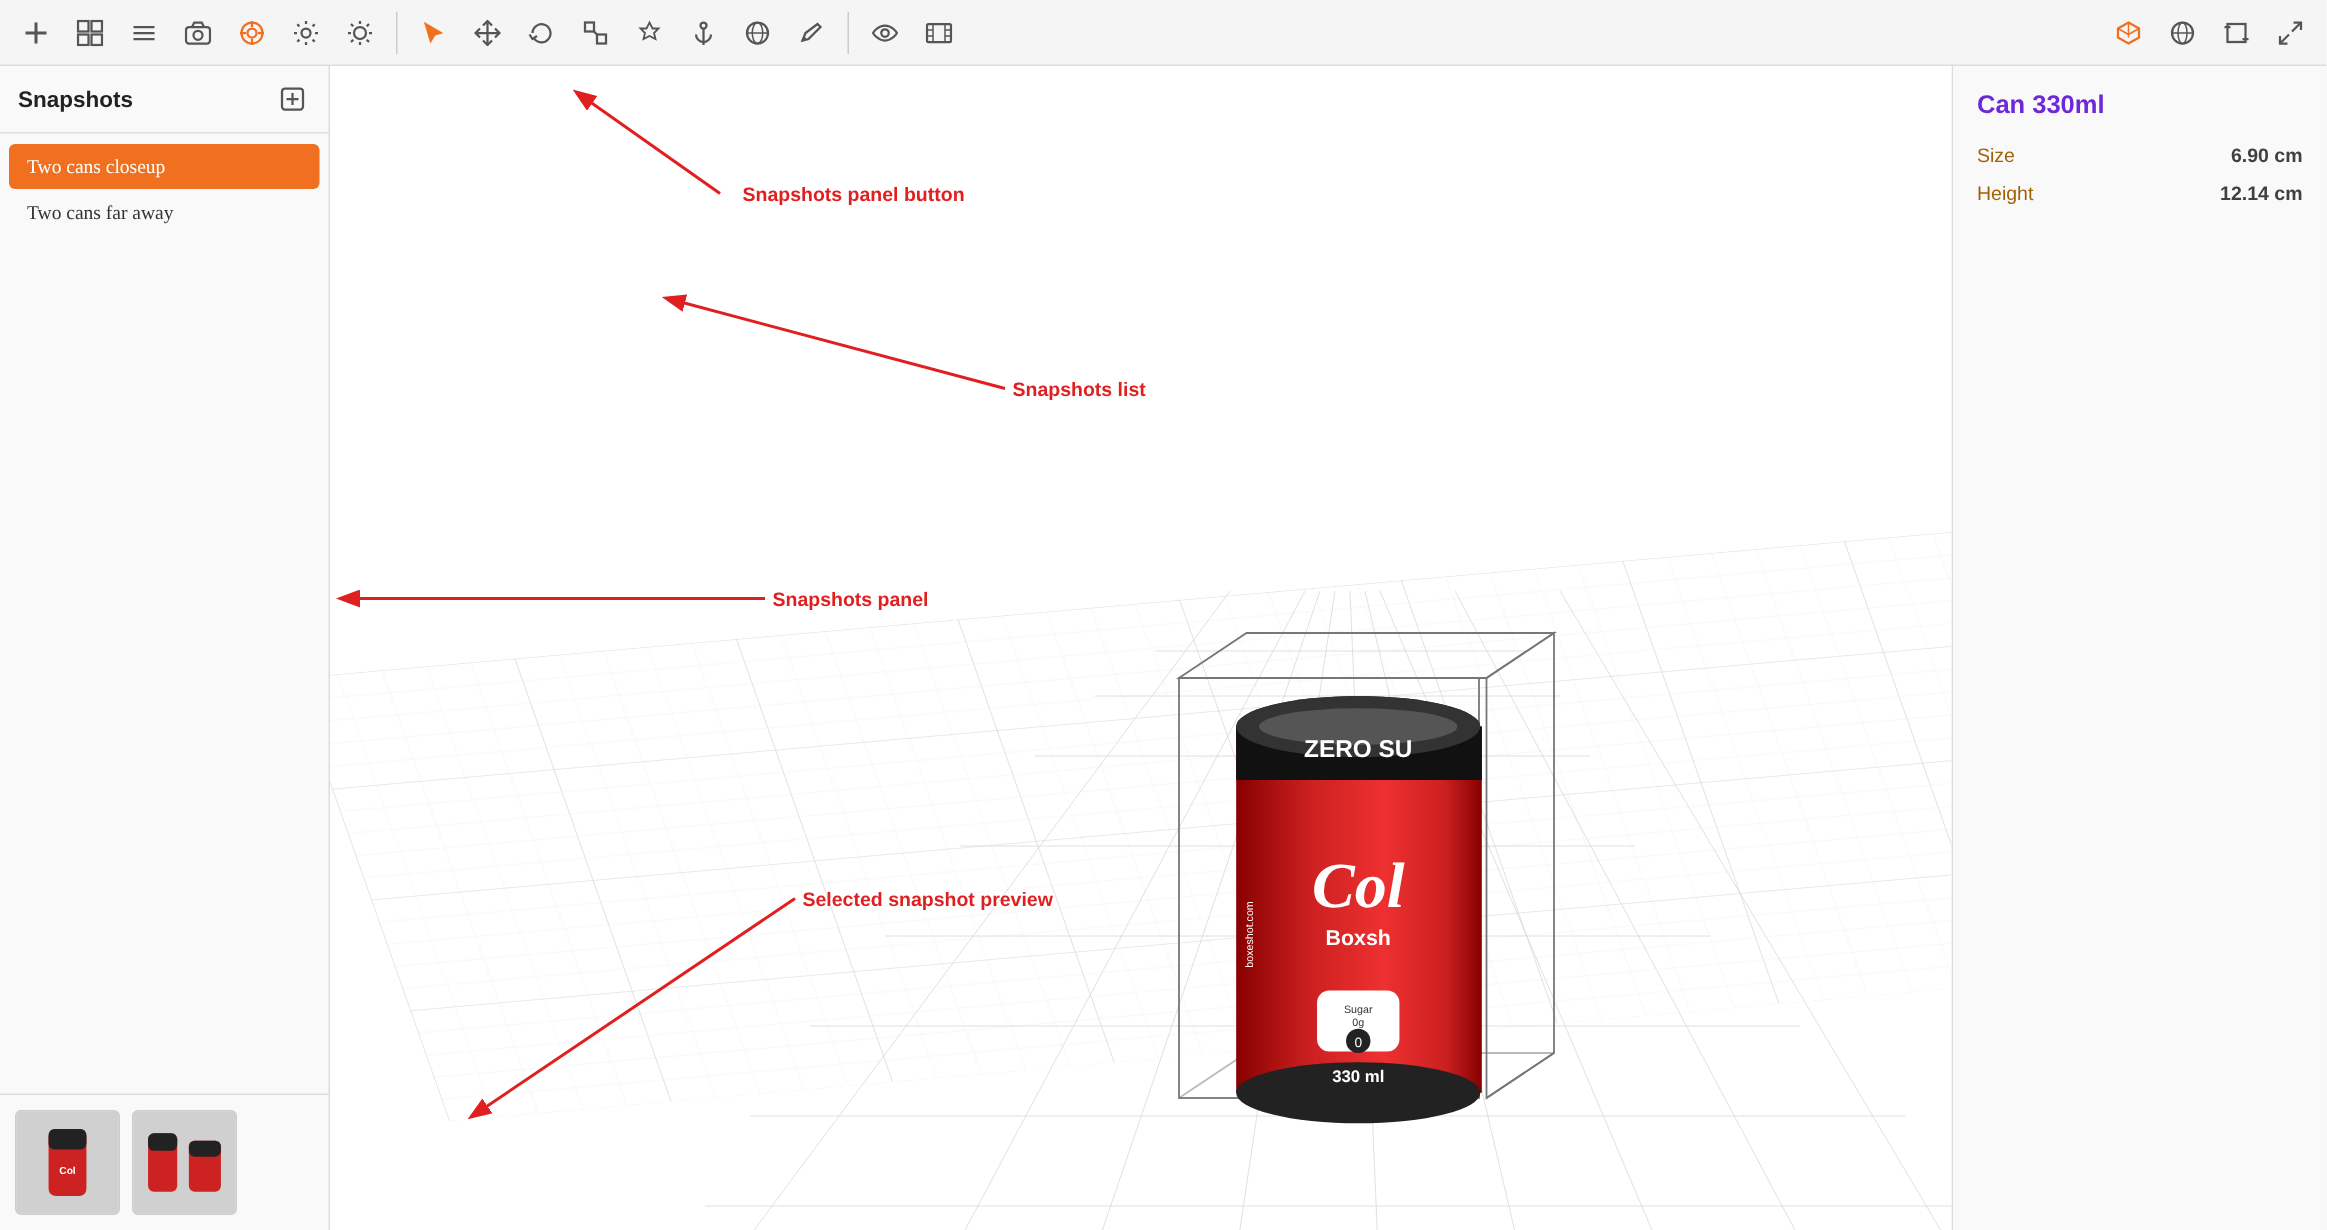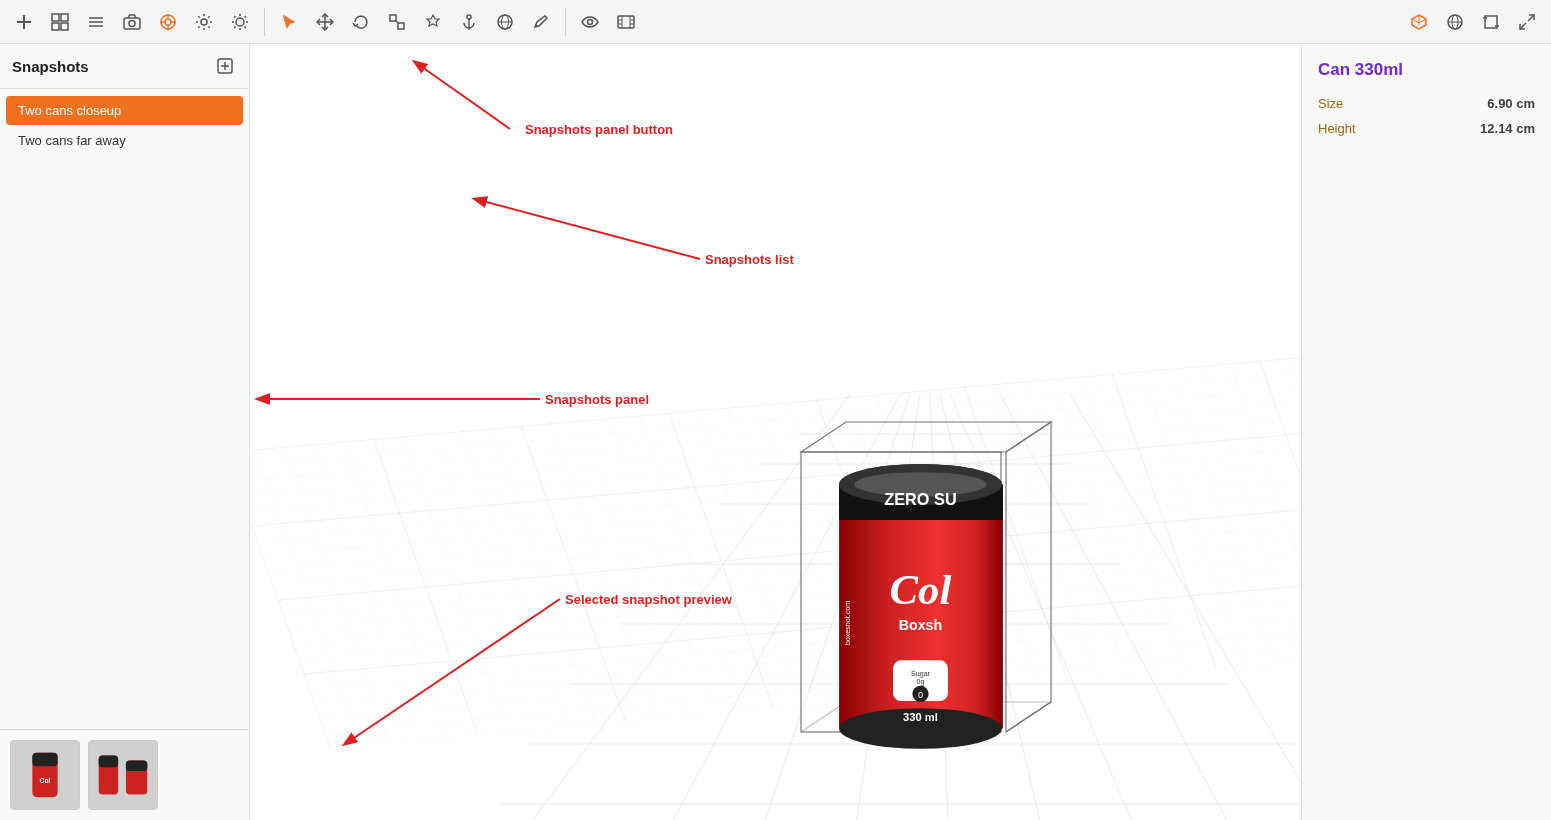--- a/index.html
+++ b/index.html
@@ -35,21 +35,21 @@
 
     
     #main {
       display: flex;
       flex: 1;
       overflow: hidden;
     }
 
     
     #sidebar {
-      width: 250px;
+      width: 220px;
       background: #f9f9f9;
       border-right: 1px solid #ddd;
       display: flex;
       flex-direction: column;
       flex-shrink: 0;
     }
     #sidebar-header {
       display: flex;
       align-items: center;
       justify-content: space-between;
@@ -65,20 +65,21 @@
       width: 24px; height: 24px;
       display: flex; align-items: center; justify-content: center;
       cursor: pointer;
       color: #555;
       font-size: 14px;
     }
     #snapshot-list {
       flex: 1;
       padding: 6px 0;
       overflow-y: auto;
+      font-family: Liberation Serif, serif;
     }
     .snapshot-item {
       padding: 7px 12px;
       font-size: 13px;
       color: #333;
       cursor: pointer;
       border-radius: 4px;
       margin: 1px 6px;
     }
     .snapshot-item.selected {

